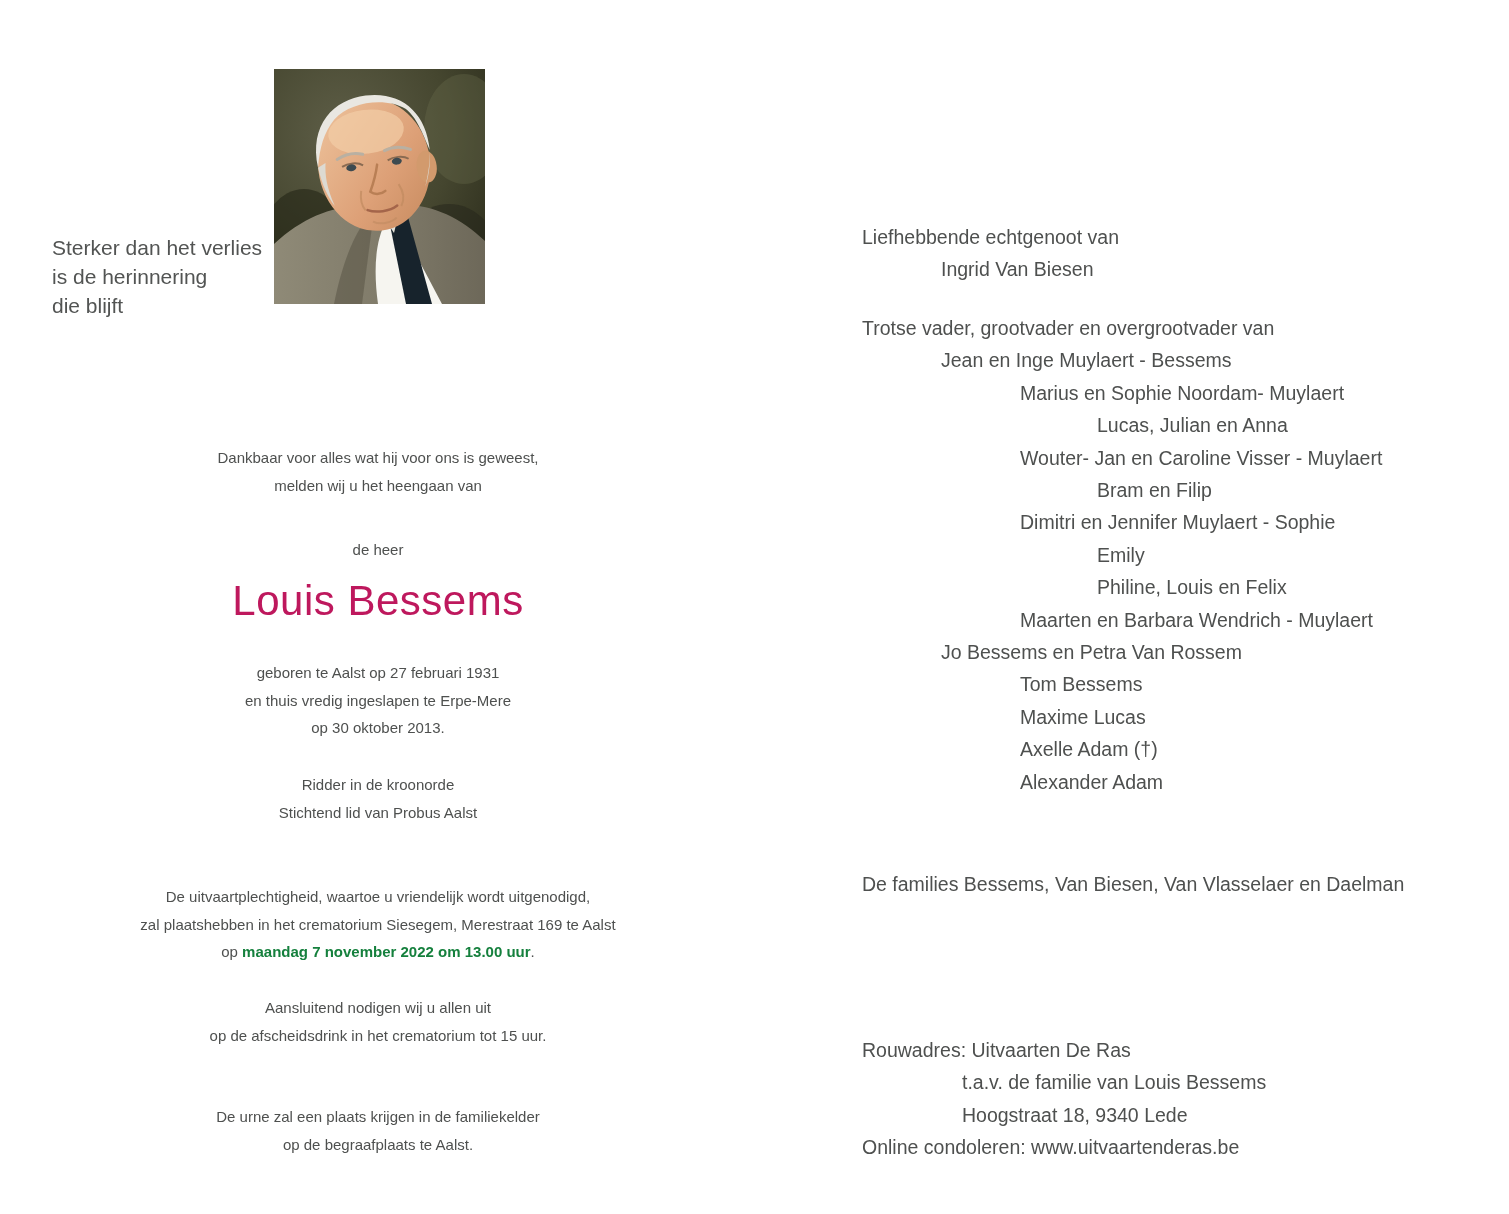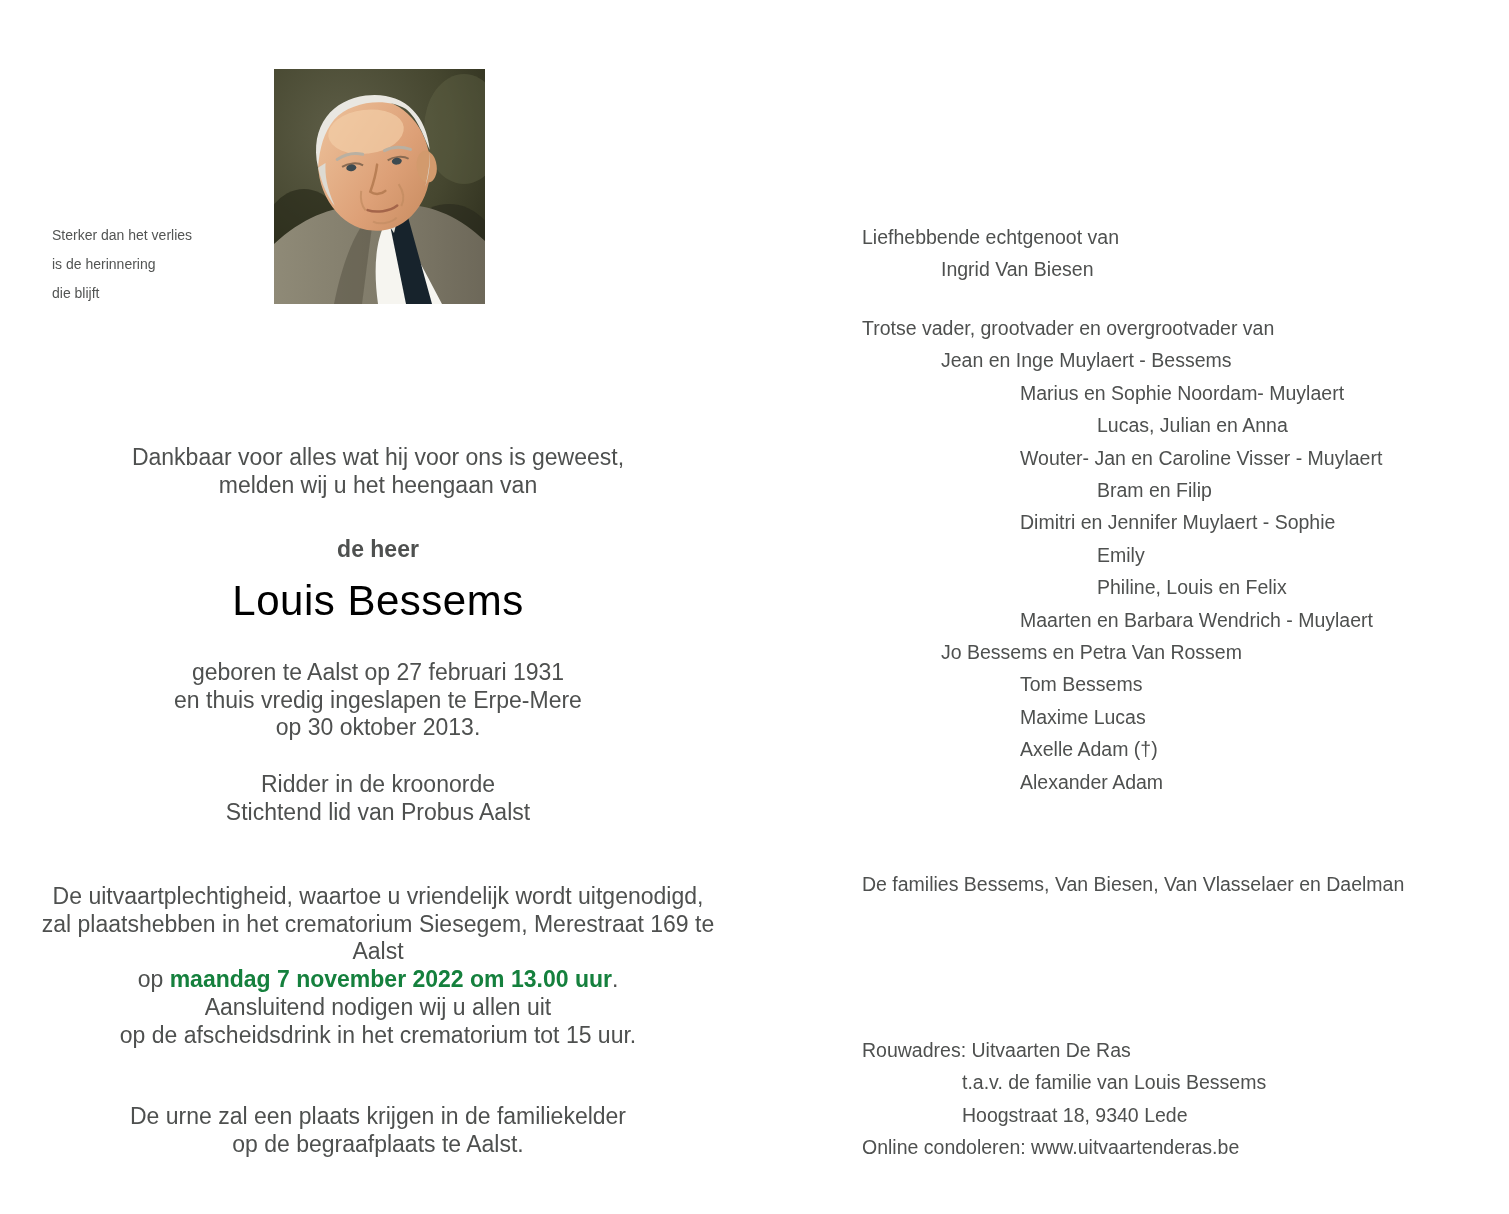--- a/index.html
+++ b/index.html
@@ -7,39 +7,39 @@
   .page{
     position:relative;
     width:1509px;height:1214px;
     background:#ffffff;
     font-family:"Liberation Sans","DejaVu Sans",sans-serif;
     color:#4e504f;
     overflow:hidden;
   }
   
   .quote{
-    position:absolute;left:52px;top:221px;
-    font-size:14px;line-height:29px;color:#525453;
+    position:absolute;left:52px;top:233px;
+    font-size:21px;line-height:29px;color:#525453;
   }
   .photo{
     position:absolute;left:274px;top:69px;width:211px;height:235px;
     display:block;
   }
   .left-center{
     position:absolute;left:20px;top:0;width:716px;height:1214px;
   }
   .lc-block{
     position:absolute;left:0;width:716px;
-    text-align:center;font-size:23px;line-height:27.5px;
+    text-align:center;font-size:15px;line-height:27.5px;
   }
   .lc-intro{top:444px;}
-  .lc-salutation{top:536px;font-weight:bold;}
+  .lc-salutation{top:536px;}
   .lc-name{
     top:576px;
-    font-size:42px;line-height:50px;color:#000000;
+    font-size:42px;line-height:50px;color:#be185d;
     letter-spacing:0.5px;
   }
   .lc-birth{top:659px;line-height:27.5px;}
   .lc-honors{top:771px;}
   .lc-ceremony{top:883px;}
   .lc-reception{top:994px;}
   .lc-urn{top:1103px;}
   .bold-date{font-weight:700;color:#15803d;}
   
   .right-col{

